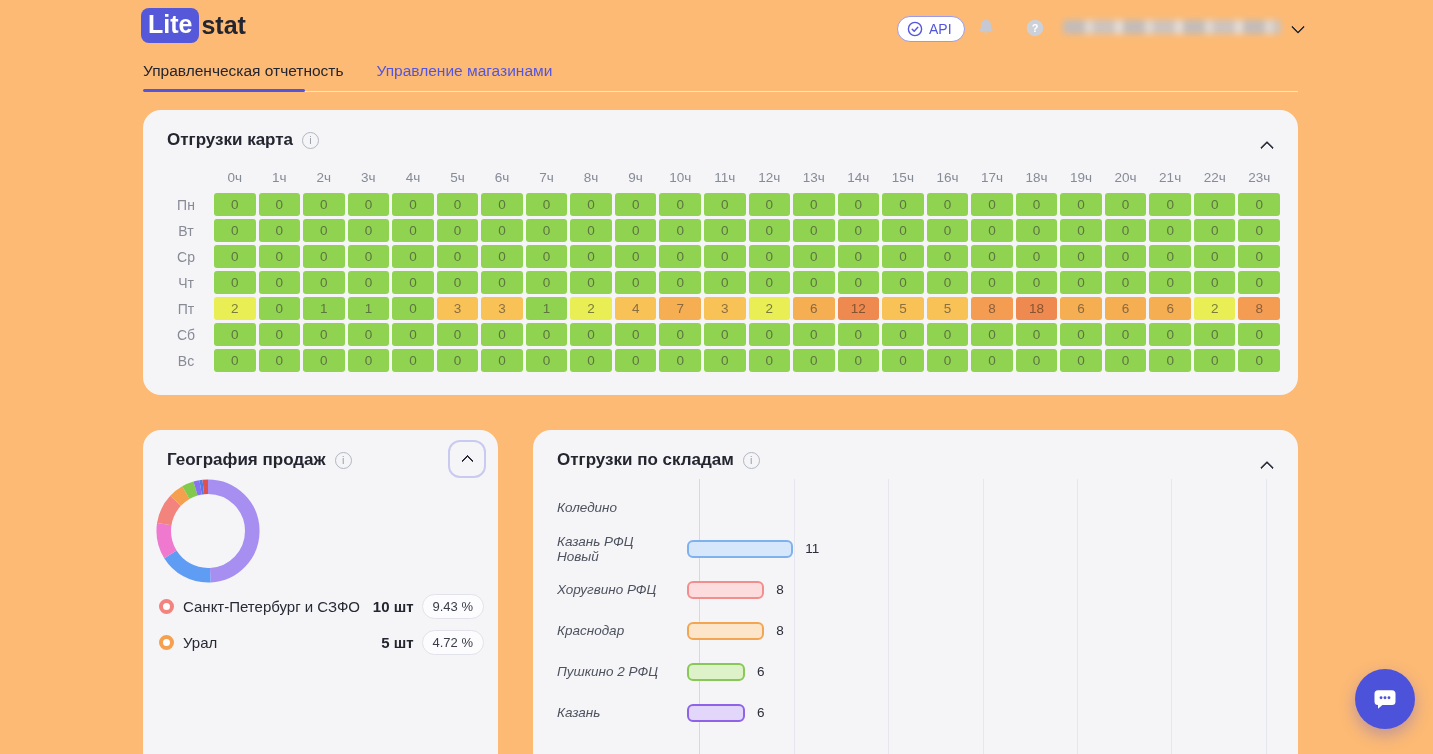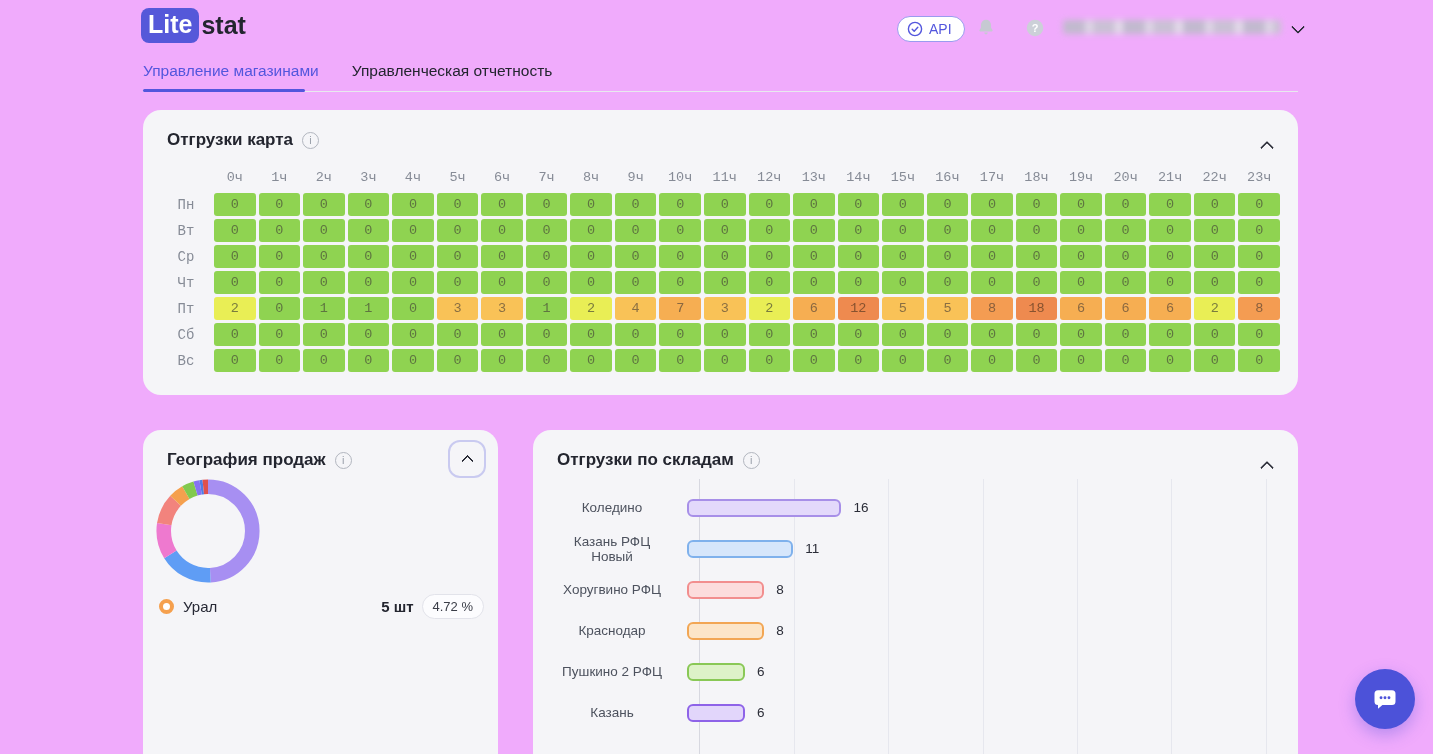--- a/index.html
+++ b/index.html
@@ -1,18 +1,18 @@
 <!DOCTYPE html>
 <html><head>
 <meta charset="utf-8">
 <style>
   * { margin:0; padding:0; box-sizing:border-box; }
   html,body { background:#fff; }
   body { font-family:"Liberation Sans", sans-serif; color:#23252f; }
-  .viewport { position:relative; width:1433px; height:754px; overflow:hidden; background:#f0abfc; }
+  .viewport { position:relative; width:1433px; height:754px; overflow:hidden; background:#fdba74; }
 
   
   .logo { position:absolute; left:141px; top:8px; display:flex; align-items:center; font-weight:700; font-size:25px; }
   .logo-badge { background:#5558d9; color:#fff; border-radius:8px; padding:2px 7px 4px 7px; }
   .logo-rest { color:#23252f; padding-left:2px; }
   .api-pill { position:absolute; left:897px; top:16px; display:flex; align-items:center; gap:6px;
     border:1px solid #9a9bef; border-radius:999px; padding:4px 12px 4px 9px; color:#5356dd; font-size:14px; background:#fff; cursor:pointer; }
   .icon-btn { position:absolute; width:22px; height:22px; cursor:pointer; }
   .bell { left:975px; top:17px; }
   .help { left:1024px; top:17px; }
@@ -34,21 +34,21 @@
   
   .card { position:absolute; background:#f5f5f8; border-radius:18px; }
   .card-title-row { display:flex; align-items:center; gap:9px; padding:20px 24px 8px 24px; }
   .card-title { font-weight:700; font-size:17px; color:#23252f; }
   .info-icon { width:17px; height:17px; border:1.5px solid #b2b6bf; border-radius:50%; color:#9aa0aa;
     font-size:11px; display:flex; align-items:center; justify-content:center; cursor:pointer; font-style:normal; }
   .collapse-chev { position:absolute; right:26px; top:30px; cursor:pointer; }
 
   
   #card-heatmap { left:143px; top:110px; width:1155px; height:285px; }
-  .hm-grid { display:grid; grid-template-columns:50px repeat(24,1fr); column-gap:3px; row-gap:3px; margin:8px 18px 0 18px;font-family:Liberation Mono, monospace; }
+  .hm-grid { display:grid; grid-template-columns:50px repeat(24,1fr); column-gap:3px; row-gap:3px; margin:8px 18px 0 18px; }
   .hm-hour { color:#868b96; font-size:13.5px; text-align:center; height:24px; line-height:24px; }
   .hm-day { color:#868b96; font-size:14px; display:flex; align-items:center; justify-content:center; }
   .hm-cell { height:23px; border-radius:3px; font-size:13.5px; display:flex; align-items:center; justify-content:center; }
 
   
   #card-geo { left:143px; top:430px; width:355px; height:430px; }
   .geo-collapse { position:absolute; right:12px; top:10px; width:38px; height:38px; border:2px solid #c9caf0;
     border-radius:12px; background:transparent; display:flex; align-items:center; justify-content:center; cursor:pointer; }
   .geo-collapse .chev-up { transform:rotate(45deg) translate(1px,1px); width:9px; height:9px; }
   .donut-wrap { position:absolute; left:11px; top:47px; }
@@ -64,21 +64,21 @@
     padding:4px 10px; min-width:62px; text-align:center; }
 
   
   #card-wh { left:533px; top:430px; width:765px; height:430px; }
   .wh-chart { position:absolute; left:24px; right:24px; top:57px; bottom:0; }
   .grid-overlay { position:absolute; left:142px; right:8px; top:-8px; bottom:-60px; }
   .grid-line { position:absolute; top:0; bottom:0; width:1px; background:#e6e7ee; }
   .grid-line.axis { background:#d7d8e0; }
   .wh-rows { position:relative; }
   .bar-row { display:flex; align-items:center; height:41px; position:relative; }
-  .bar-label { width:130px; text-align:center; font-size:13.5px; color:#4d525e; padding-right:20px; flex:0 0 auto; }
+  .bar-label { width:130px; text-align:left; font-size:13.5px; color:#4d525e; padding-right:20px; flex:0 0 auto;font-style:italic; }
   .bar-track { flex:1; display:flex; align-items:center; margin-right:8px; }
   .bar { height:18px; border-width:2px; border-style:solid; border-radius:6px; flex:0 0 auto; }
   .bar-value { font-size:13.5px; color:#2b2d38; margin-left:12px; }
 
   
   .chat-fab { position:absolute; left:1355px; top:669px; width:60px; height:60px; border-radius:50%;
     background:#4c52d9; display:flex; align-items:center; justify-content:center; cursor:pointer;
     box-shadow:0 6px 16px rgba(76,82,217,.35); }
 </style>
 </head>
@@ -110,22 +110,22 @@
     <svg width="22" height="22" viewBox="0 0 24 24">
       <circle cx="12" cy="12" r="9" fill="#ccd0d8"></circle>
       <text x="12" y="16.2" text-anchor="middle" font-size="12" font-family="Liberation Sans, sans-serif" font-weight="bold" fill="#ffffff">?</text>
     </svg>
   </div>
 
   <div class="user-blur"></div>
   <span class="chev chev-down user-chev"></span>
 
   <div class="tabs">
+    <div class="tab">Управленческая отчетность</div>
     <div class="tab active">Управление магазинами</div>
-    <div class="tab">Управленческая отчетность</div>
   </div>
   <div class="tab-divider"></div>
   <div class="tab-underline"></div>
 
   <div class="card" id="card-heatmap">
     <div class="card-title-row">
       <span class="card-title">Отгрузки карта</span>
       <span class="info-icon">i</span>
     </div>
     <span class="chev chev-up collapse-chev"></span>
@@ -349,20 +349,26 @@
           <circle cx="50" cy="50" r="41" fill="none" stroke="#f2837d" stroke-width="13.5" stroke-dasharray="24.302886565505947 233.30771102885706" stroke-dashoffset="-199.28366983714875" transform="rotate(-90 50 50)"></circle>
           <circle cx="50" cy="50" r="41" fill="none" stroke="#f5a04e" stroke-width="13.5" stroke-dasharray="12.151443282752973 245.45915431161004" stroke-dashoffset="-223.5865564026547" transform="rotate(-90 50 50)"></circle>
           <circle cx="50" cy="50" r="41" fill="none" stroke="#82c94e" stroke-width="13.5" stroke-dasharray="9.721154626202377 247.88944296816064" stroke-dashoffset="-235.7379996854077" transform="rotate(-90 50 50)"></circle>
           <circle cx="50" cy="50" r="41" fill="none" stroke="#8672f2" stroke-width="13.5" stroke-dasharray="4.860577313101189 252.7500202812618" stroke-dashoffset="-245.45915431161006" transform="rotate(-90 50 50)"></circle>
           <circle cx="50" cy="50" r="41" fill="none" stroke="#4e7de8" stroke-width="13.5" stroke-dasharray="2.4302886565505943 255.1803089378124" stroke-dashoffset="-250.31973162471127" transform="rotate(-90 50 50)"></circle>
           <circle cx="50" cy="50" r="41" fill="none" stroke="#e0504e" stroke-width="13.5" stroke-dasharray="4.860577313101189 252.7500202812618" stroke-dashoffset="-252.75002028126187" transform="rotate(-90 50 50)"></circle>
         </svg>
     </div>
     <div class="geo-legend" id="geoLegend">
         <div class="legend-row">
+          <span class="legend-dot" style="border-color: rgb(242, 131, 125);"></span>
+          <span class="legend-label">Санкт-Петербург и СЗФО</span>
+          <span class="legend-count">10 шт</span>
+          <span class="legend-pill">9.43 %</span>
+        </div>
+        <div class="legend-row">
           <span class="legend-dot" style="border-color: rgb(245, 160, 78);"></span>
           <span class="legend-label">Урал</span>
           <span class="legend-count">5 шт</span>
           <span class="legend-pill">4.72 %</span>
         </div>
       </div>
   </div>
 
   <div class="card" id="card-wh">
     <div class="card-title-row">
@@ -376,24 +382,20 @@
           <div class="grid-line" style="left: 16.6667%;"></div>
           <div class="grid-line" style="left: 33.3333%;"></div>
           <div class="grid-line" style="left: 50%;"></div>
           <div class="grid-line" style="left: 66.6667%;"></div>
           <div class="grid-line" style="left: 83.3333%;"></div>
           <div class="grid-line" style="left: 100%;"></div>
         </div>
       <div class="wh-rows" id="whRows">
           <div class="bar-row">
             <div class="bar-label">Коледино</div>
-            <div class="bar-track">
-              <div class="bar" style="width: 26.6667%; background: rgb(227, 217, 251); border-color: rgb(167, 143, 232);"></div>
-              <span class="bar-value">16</span>
-            </div>
           </div>
           <div class="bar-row">
             <div class="bar-label">Казань РФЦ Новый</div>
             <div class="bar-track">
               <div class="bar" style="width: 18.3333%; background: rgb(214, 230, 251); border-color: rgb(127, 177, 236);"></div>
               <span class="bar-value">11</span>
             </div>
           </div>
           <div class="bar-row">
             <div class="bar-label">Хоругвино РФЦ</div>

